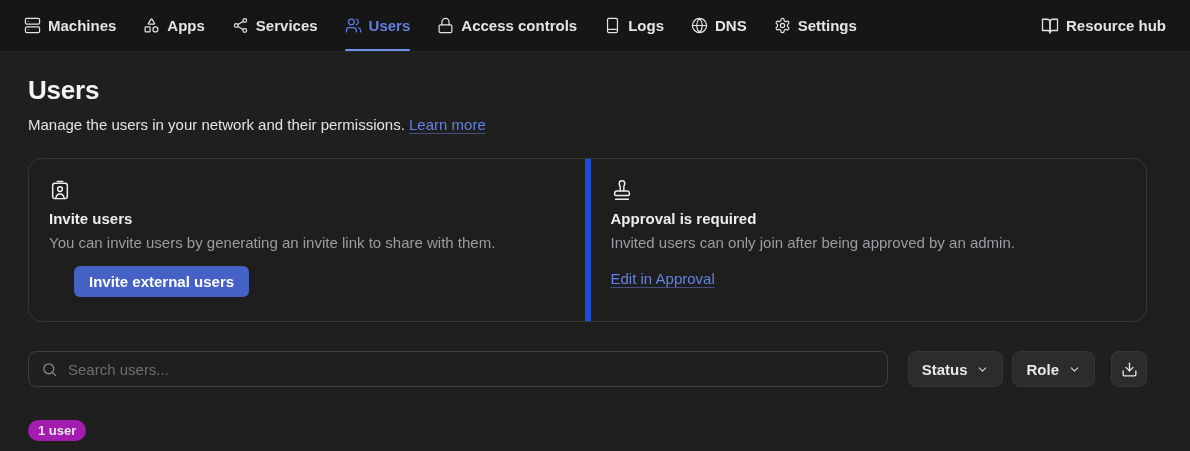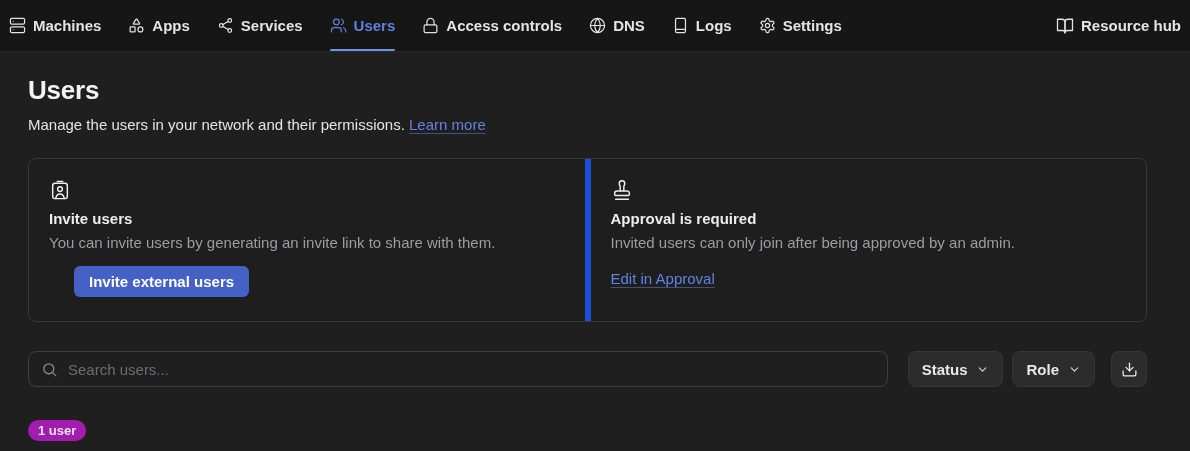--- a/index.html
+++ b/index.html
@@ -12,21 +12,21 @@
   }
   svg { display:block; }
 
   
   .topnav {
     height:52px;
     background:#161616;
     border-bottom:1px solid #272727;
     display:flex;
     align-items:stretch;
-    padding:0 9px;
+    padding:0 24px;
   }
   .nav-group { display:flex; align-items:stretch; gap:27px; }
   .nav-item {
     display:flex; align-items:center; gap:7px;
     font-size:15px; font-weight:600; color:#e4e4e4;
     position:relative; cursor:pointer; white-space:nowrap;
   }
   .nav-item .nicon { color:#e4e4e4; }
   .nav-item.active, .nav-item.active .nicon { color:#6080e0; }
   .nav-item.active::after {
@@ -42,21 +42,21 @@
   a.blue-link {
     color:#6382e3; text-decoration:underline;
     text-decoration-color:rgba(99,130,227,.5); text-underline-offset:3px;
     cursor:pointer;
   }
 
   
   .cards {
     display:flex;
     border:1px solid #373737;
-    border-radius:8px;
+    border-radius:14px;
     margin-bottom:29px;
     background:#1e1e1e;
   }
   .card-half { flex:1; padding:20px 20px 24px 20px; }
   .card-half + .card-half { border-left:6px solid #1d4ed8; }
   .card-icon { color:#ededed; margin-bottom:9px; }
   .card-title { font-size:15px; font-weight:700; color:#ededed; margin-bottom:5px; }
   .card-desc { font-size:15px; color:#9c9ca3; line-height:1.4; }
   .primary-btn {
     margin-top:13px;
@@ -168,36 +168,36 @@
             <rect x="3" y="11" width="18" height="11" rx="2"></rect>
             <path d="M7 11V7a5 5 0 0 1 10 0v4"></path>
           </svg>
       </span>
       <span>Access controls</span>
     </div>
 
     <div class="nav-item">
       <span class="nicon">
         <svg width="17" height="17" viewBox="0 0 24 24" fill="none" stroke="currentColor" stroke-width="1.7" stroke-linecap="round" stroke-linejoin="round">
+            <rect x="5" y="2" width="14" height="20" rx="2"></rect>
+            <path d="M5 17.5h14"></path>
+          </svg>
+      </span>
+      <span>Logs</span>
+    </div>
+
+    <div class="nav-item">
+      <span class="nicon">
+        <svg width="17" height="17" viewBox="0 0 24 24" fill="none" stroke="currentColor" stroke-width="1.7" stroke-linecap="round" stroke-linejoin="round">
             <circle cx="12" cy="12" r="10"></circle>
             <path d="M2 12h20"></path>
             <path d="M12 2a15.3 15.3 0 0 1 4 10 15.3 15.3 0 0 1-4 10 15.3 15.3 0 0 1-4-10 15.3 15.3 0 0 1 4-10z"></path>
           </svg>
       </span>
       <span>DNS</span>
-    </div>
-
-    <div class="nav-item">
-      <span class="nicon">
-        <svg width="17" height="17" viewBox="0 0 24 24" fill="none" stroke="currentColor" stroke-width="1.7" stroke-linecap="round" stroke-linejoin="round">
-            <rect x="5" y="2" width="14" height="20" rx="2"></rect>
-            <path d="M5 17.5h14"></path>
-          </svg>
-      </span>
-      <span>Logs</span>
     </div>
 
     <div class="nav-item">
       <span class="nicon">
         <svg width="17" height="17" viewBox="0 0 24 24" fill="none" stroke="currentColor" stroke-width="1.7" stroke-linecap="round" stroke-linejoin="round">
             <path d="M12.22 2h-.44a2 2 0 0 0-2 2v.18a2 2 0 0 1-1 1.73l-.43.25a2 2 0 0 1-2 0l-.15-.08a2 2 0 0 0-2.73.73l-.22.38a2 2 0 0 0 .73 2.73l.15.1a2 2 0 0 1 1 1.72v.51a2 2 0 0 1-1 1.74l-.15.09a2 2 0 0 0-.73 2.73l.22.38a2 2 0 0 0 2.73.73l.15-.08a2 2 0 0 1 2 0l.43.25a2 2 0 0 1 1 1.73V20a2 2 0 0 0 2 2h.44a2 2 0 0 0 2-2v-.18a2 2 0 0 1 1-1.73l.43-.25a2 2 0 0 1 2 0l.15.08a2 2 0 0 0 2.73-.73l.22-.39a2 2 0 0 0-.73-2.73l-.15-.08a2 2 0 0 1-1-1.74v-.5a2 2 0 0 1 1-1.74l.15-.09a2 2 0 0 0 .73-2.73l-.22-.38a2 2 0 0 0-2.73-.73l-.15.08a2 2 0 0 1-2 0l-.43-.25a2 2 0 0 1-1-1.73V4a2 2 0 0 0-2-2z"></path>
             <circle cx="12" cy="12" r="3"></circle>
           </svg>
       </span>
       <span>Settings</span>

